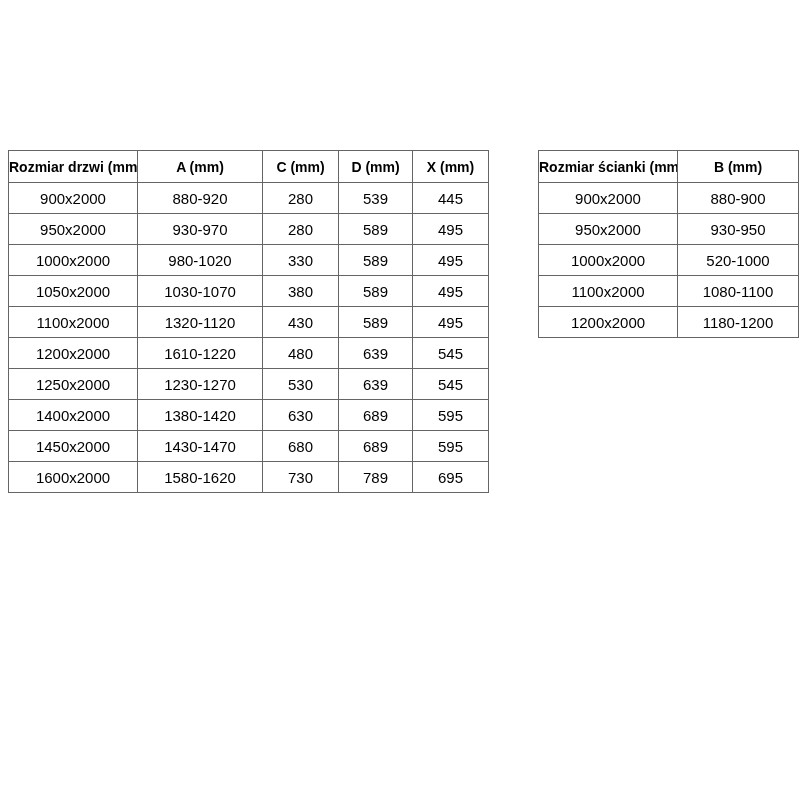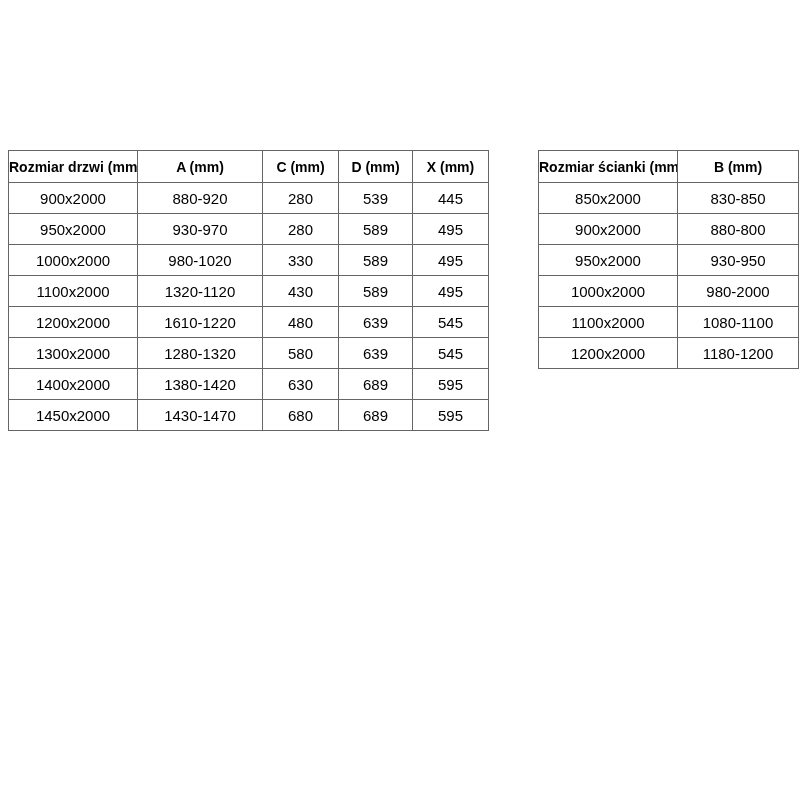--- a/index.html
+++ b/index.html
@@ -89,84 +89,94 @@
           <td>495</td>
         </tr>
         <tr>
           <td>1000x2000</td>
           <td>980-1020</td>
           <td>330</td>
           <td>589</td>
           <td>495</td>
         </tr>
         <tr>
+          <td>1050x2000</td>
+          <td>1030-1070</td>
+          <td>380</td>
+          <td>589</td>
+          <td>495</td>
+        </tr>
+        <tr>
           <td>1100x2000</td>
           <td>1320-1120</td>
           <td>430</td>
           <td>589</td>
           <td>495</td>
         </tr>
         <tr>
           <td>1200x2000</td>
           <td>1610-1220</td>
           <td>480</td>
           <td>639</td>
           <td>545</td>
         </tr>
         <tr>
-          <td>1300x2000</td>
-          <td>1280-1320</td>
-          <td>580</td>
+          <td>1250x2000</td>
+          <td>1230-1270</td>
+          <td>530</td>
           <td>639</td>
           <td>545</td>
         </tr>
         <tr>
           <td>1400x2000</td>
           <td>1380-1420</td>
           <td>630</td>
           <td>689</td>
           <td>595</td>
         </tr>
         <tr>
           <td>1450x2000</td>
           <td>1430-1470</td>
           <td>680</td>
           <td>689</td>
           <td>595</td>
         </tr>
+        <tr>
+          <td>1600x2000</td>
+          <td>1580-1620</td>
+          <td>730</td>
+          <td>789</td>
+          <td>695</td>
+        </tr>
       </tbody>
   </table>
 
   <table class="wall-table">
     <colgroup>
       <col style="width:139px">
       <col style="width:121px">
     </colgroup>
     <thead>
       <tr>
         <th>Rozmiar ścianki (mm)</th>
         <th>B (mm)</th>
       </tr>
     </thead>
     <tbody>
         <tr>
-          <td>850x2000</td>
-          <td>830-850</td>
-        </tr>
-        <tr>
           <td>900x2000</td>
-          <td>880-800</td>
+          <td>880-900</td>
         </tr>
         <tr>
           <td>950x2000</td>
           <td>930-950</td>
         </tr>
         <tr>
           <td>1000x2000</td>
-          <td>980-2000</td>
+          <td>520-1000</td>
         </tr>
         <tr>
           <td>1100x2000</td>
           <td>1080-1100</td>
         </tr>
         <tr>
           <td>1200x2000</td>
           <td>1180-1200</td>
         </tr>
       </tbody>

